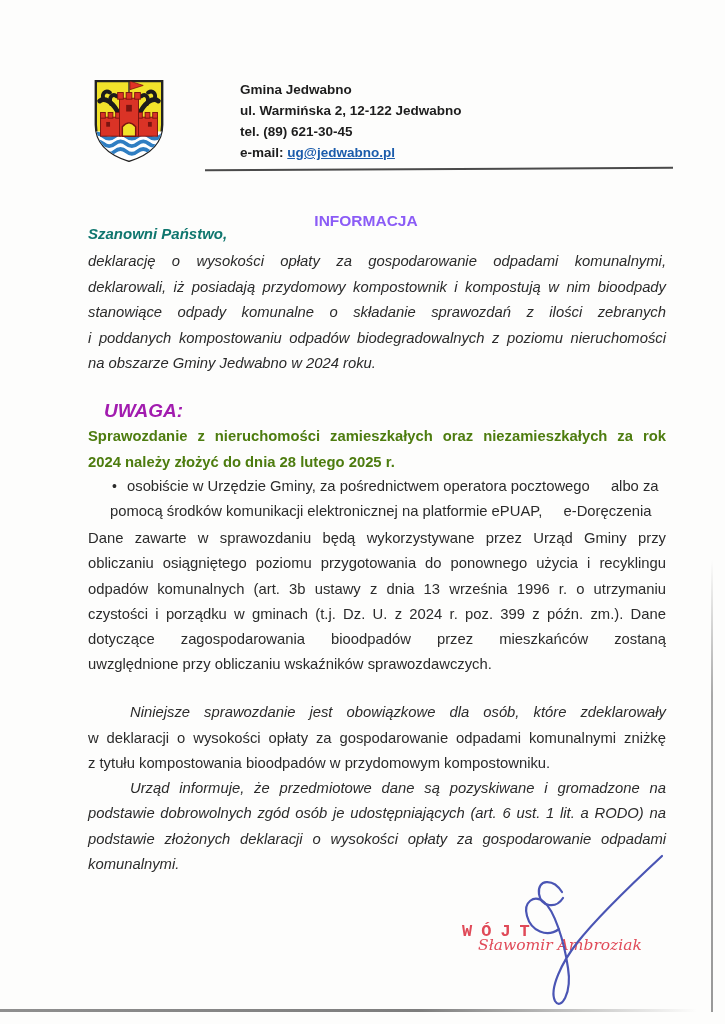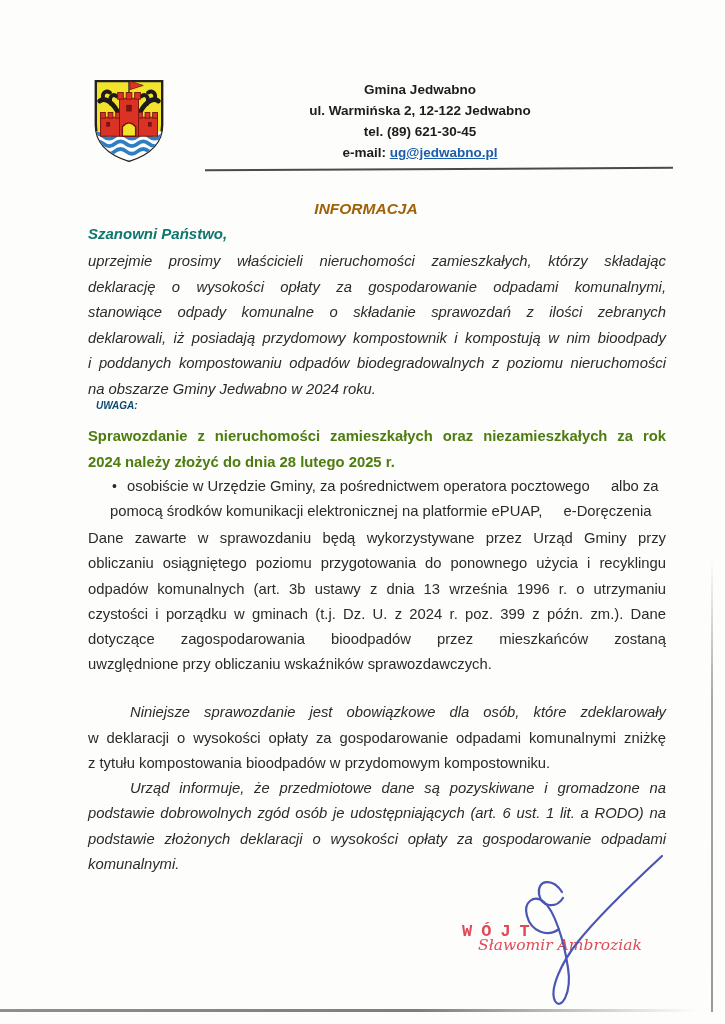--- a/index.html
+++ b/index.html
@@ -7,48 +7,48 @@
   .page {
     position:relative; width:725px; height:1024px;
     background:#fdfdfc; overflow:hidden;
     font-family:"Liberation Sans", sans-serif;
     color:#2b2b2b;
   }
   
   .coat { position:absolute; left:92px; top:76px; width:74px; height:90px; }
   .lh-text {
     position:absolute; left:240px; top:79px; width:360px;
-    text-align:center; font-weight:bold; font-size:13.5px; line-height:21px;
+    text-align:left; font-weight:bold; font-size:13.5px; line-height:21px;
     color:#1d1d1d;
   }
   .lh-text a {
     color:var(--link-blue,#1b5cab); text-decoration:underline; font-weight:bold;
   }
   .separator {
     position:absolute; left:205px; top:168px; width:468px; height:2px;
     background:#4a4a4a; transform:rotate(-0.3deg);
   }
   
   .doc-title {
-    position:absolute; left:88px; top:200px; width:556px; text-align:center;
-    font-weight:bold; font-style:italic; font-size:15.5px; color:#a16207;
+    position:absolute; left:88px; top:212px; width:556px; text-align:center;
+    font-weight:bold; font-size:15.5px; color:#8b5cf6;
   }
   .salutation {
     position:absolute; left:88px; top:225px;
     font-weight:bold; font-style:italic; font-size:15px; color:#0f766e;
   }
   .para { position:absolute; left:88px; width:578px; font-size:14.8px; }
   .para .line { display:block; }
   .j { text-align:justify; text-align-last:justify; }
   .last { text-align:left; text-align-last:left; }
   .indent { padding-left:42px;font-style:italic; }
   .p-intro   { top:249px; line-height:25.6px; font-style:italic; }
   .uwaga {
-    position:absolute; left:96px; top:400px;
-    font-weight:bold; font-style:italic; font-size:10px; color:#0c4a6e;
+    position:absolute; left:104px; top:400px;
+    font-weight:bold; font-style:italic; font-size:19px; color:#a21caf;
   }
   .p-deadline{ top:424px; line-height:25.5px; font-weight:bold; color:#4d7c0f; }
   .bullet-block {
     position:absolute; left:110px; top:474px; width:556px;
     font-size:14.8px; line-height:25.2px;
   }
   .bullet-block .marker { position:absolute; left:2px; top:0; font-size:14px; }
   .bullet-block .line { padding-left:17px; }
   .p-datause   { top:526px; line-height:25.3px; }
   .p-obligation{ top:700px; line-height:25.5px; }
@@ -133,24 +133,23 @@
     <div>tel. (89) 621-30-45</div>
     <div><span>e-mail: </span><a href="#">ug@jedwabno.pl</a></div>
   </div>
 
   <div class="separator"></div>
 
   <div class="doc-title">INFORMACJA</div>
   <div class="salutation">Szanowni Państwo,</div>
 
   <div class="para p-intro">
-    <span class="line j">uprzejmie prosimy właścicieli nieruchomości zamieszkałych, którzy składając</span>
     <span class="line j">deklarację o wysokości opłaty za gospodarowanie odpadami komunalnymi,</span>
+    <span class="line j">deklarowali, iż posiadają przydomowy kompostownik i kompostują w nim bioodpady</span>
     <span class="line j">stanowiące odpady komunalne o składanie sprawozdań z ilości zebranych</span>
-    <span class="line j">deklarowali, iż posiadają przydomowy kompostownik i kompostują w nim bioodpady</span>
     <span class="line j">i poddanych kompostowaniu odpadów biodegradowalnych z poziomu nieruchomości</span>
     <span class="line last">na obszarze Gminy Jedwabno w 2024 roku.</span>
   </div>
 
   <div class="uwaga">UWAGA:</div>
 
   <div class="para p-deadline">
     <span class="line j">Sprawozdanie z nieruchomości zamieszkałych oraz niezamieszkałych za rok</span>
     <span class="line last">2024 należy złożyć do dnia 28 lutego 2025 r.</span>
   </div>

